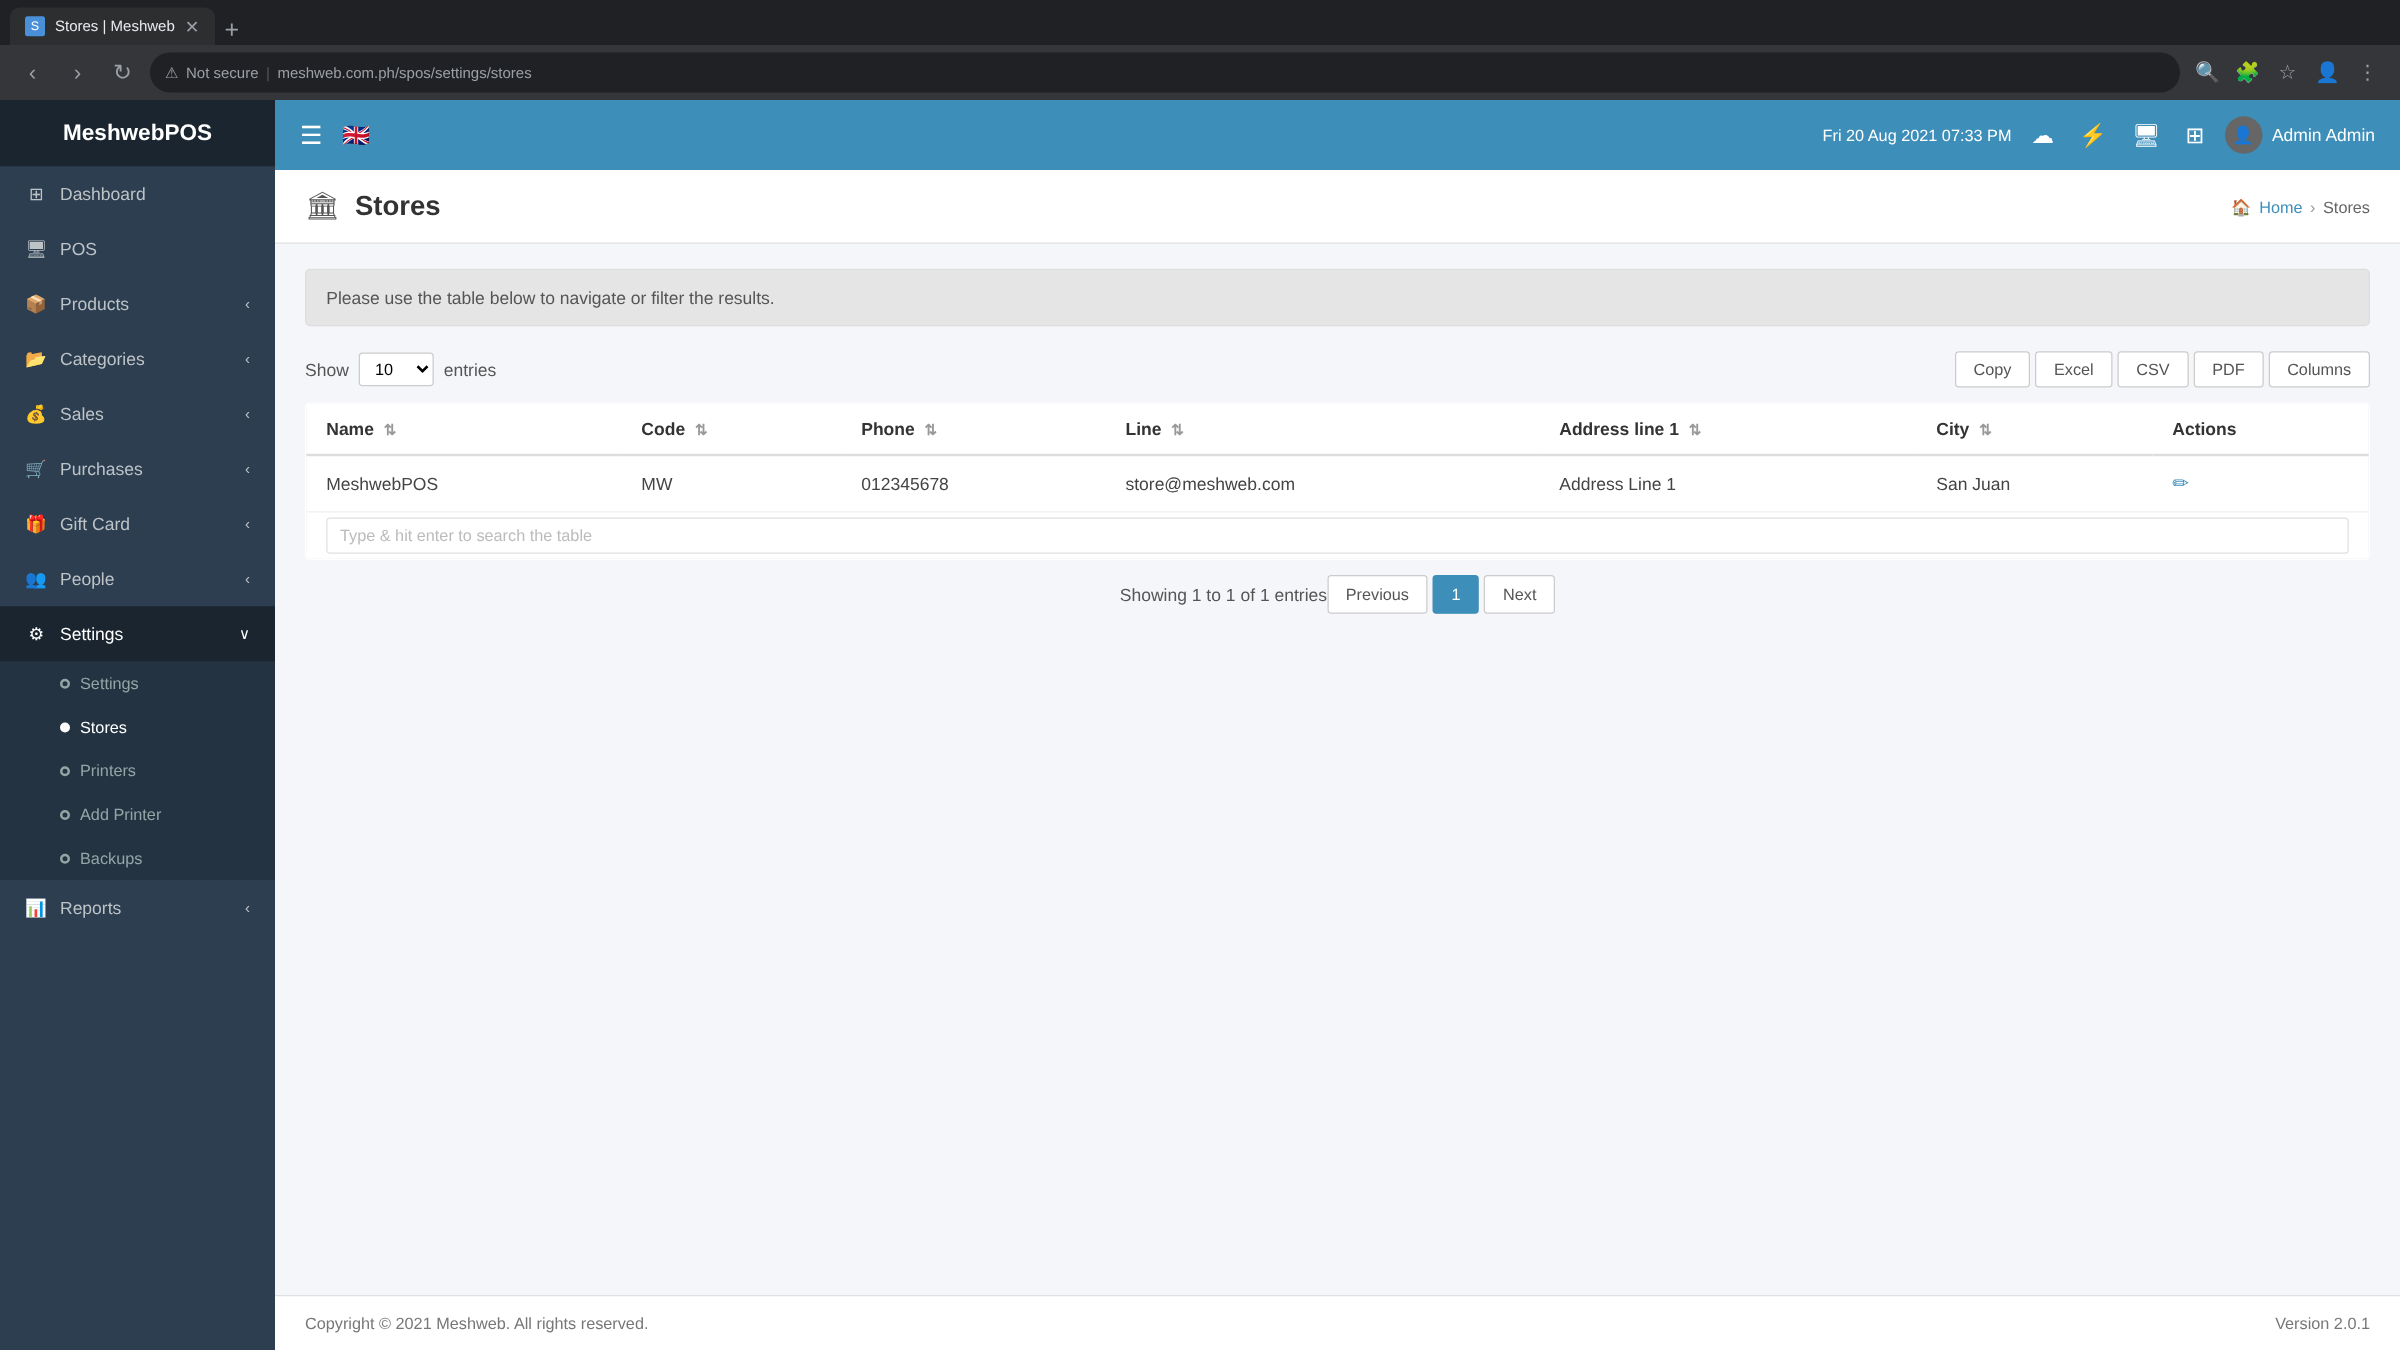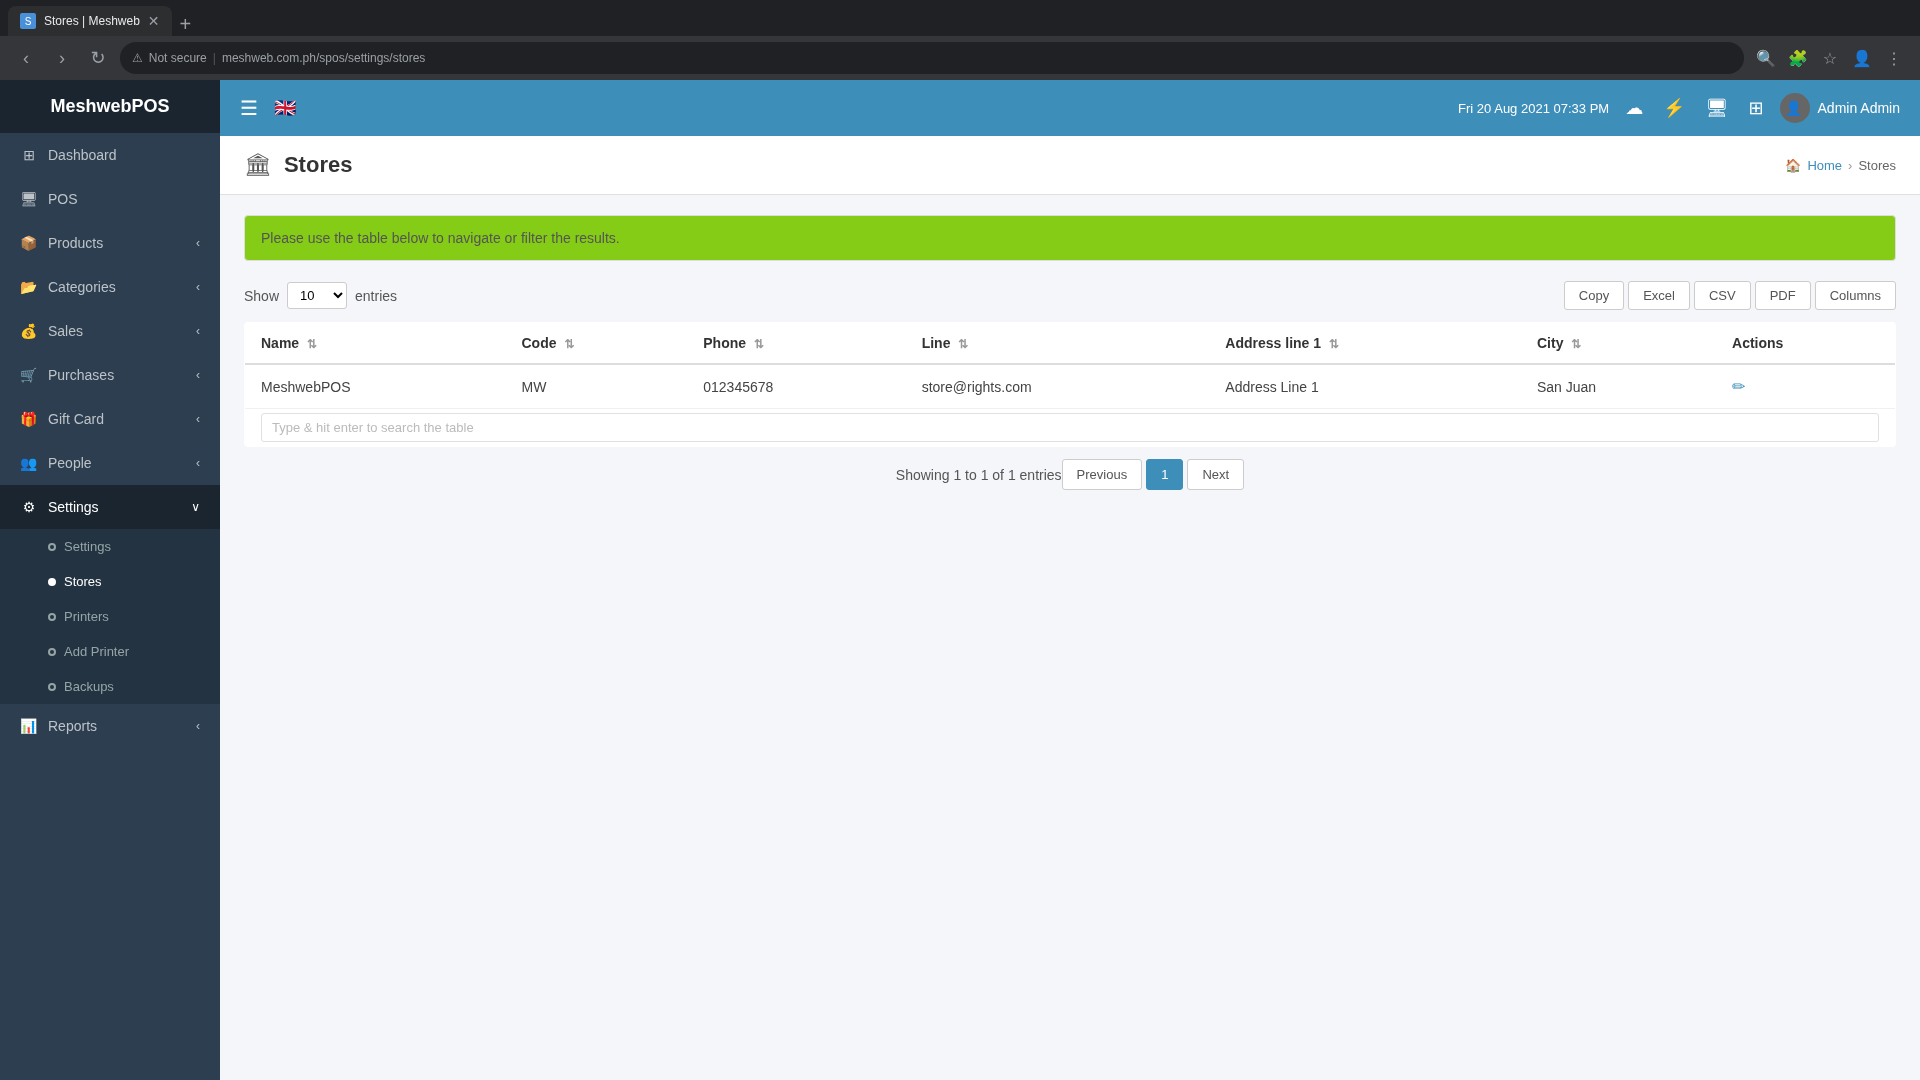--- a/index.html
+++ b/index.html
@@ -53,21 +53,21 @@
     .main-content { flex: 1; overflow-y: auto; padding: 0; background: #f4f6f9; display: flex; flex-direction: column; }
     .content-header { background: white; padding: 16px 24px; border-bottom: 1px solid #e0e0e0; display: flex; align-items: center; justify-content: space-between; }
     .page-title-row { display: flex; align-items: center; gap: 12px; }
     .page-icon { font-size: 22px; color: #555; }
     .page-title { font-size: 22px; font-weight: 600; color: #333; }
     .breadcrumb { display: flex; align-items: center; gap: 6px; font-size: 13px; color: #666; }
     .breadcrumb a { color: #3d8eb9; text-decoration: none; }
     .breadcrumb-sep { color: #999; }
 
     .content-body { padding: 20px 24px; flex: 1; }
-    .info-box { background: #84cc16; border: 1px solid #ddd; border-radius: 4px; padding: 14px 16px; margin-bottom: 20px; font-size: 14px; color: #555; }
+    .info-box { background: #e5e5e5; border: 1px solid #ddd; border-radius: 4px; padding: 14px 16px; margin-bottom: 20px; font-size: 14px; color: #555; }
 
     .table-controls { display: flex; align-items: center; justify-content: space-between; margin-bottom: 12px; }
     .show-entries { display: flex; align-items: center; gap: 8px; font-size: 14px; color: #555; }
     .show-select { border: 1px solid #ccc; border-radius: 3px; padding: 4px 8px; font-size: 13px; background: white; cursor: pointer; }
     .export-buttons { display: flex; gap: 4px; }
     .export-btn { border: 1px solid #ccc; background: white; padding: 6px 14px; font-size: 13px; cursor: pointer; border-radius: 3px; color: #555; }
 
     .data-table { width: 100%; border-collapse: collapse; background: white; border: 1px solid #ddd; border-radius: 4px; overflow: hidden; }
     .data-table th { background: white; padding: 12px 16px; text-align: left; font-size: 14px; font-weight: 600; border-bottom: 2px solid #ddd; white-space: nowrap; color: #333; }
     .data-table th .sort-icon { color: #999; font-size: 12px; margin-left: 4px; }
@@ -282,21 +282,21 @@
               <th>
                 <span>Actions</span>
               </th>
             </tr>
           </thead>
           <tbody>
             <tr>
               <td>MeshwebPOS</td>
               <td>MW</td>
               <td>012345678</td>
-              <td>store@rights.com</td>
+              <td>store@meshweb.com</td>
               <td>Address Line 1</td>
               <td>San Juan</td>
               <td>
                 <span class="edit-btn">✏</span>
               </td>
             </tr>
             <tr class="search-row">
               <td colspan="7">
                 <input class="search-input" type="text" placeholder="Type &amp; hit enter to search the table" style="">
               </td>
@@ -307,15 +307,19 @@
         <div class="table-footer">
           <span class="showing-info">Showing 1 to 1 of 1 entries</span>
           <div class="pagination">
             <button class="page-btn">Previous</button>
             <button class="page-btn active">1</button>
             <button class="page-btn">Next</button>
           </div>
         </div>
       </div>
 
+      <div class="footer">
+        <span>Copyright © 2021 Meshweb. All rights reserved.</span>
+        <span>Version 2.0.1</span>
+      </div>
     </div>
   </div>
 </div>
 
 </body></html>

